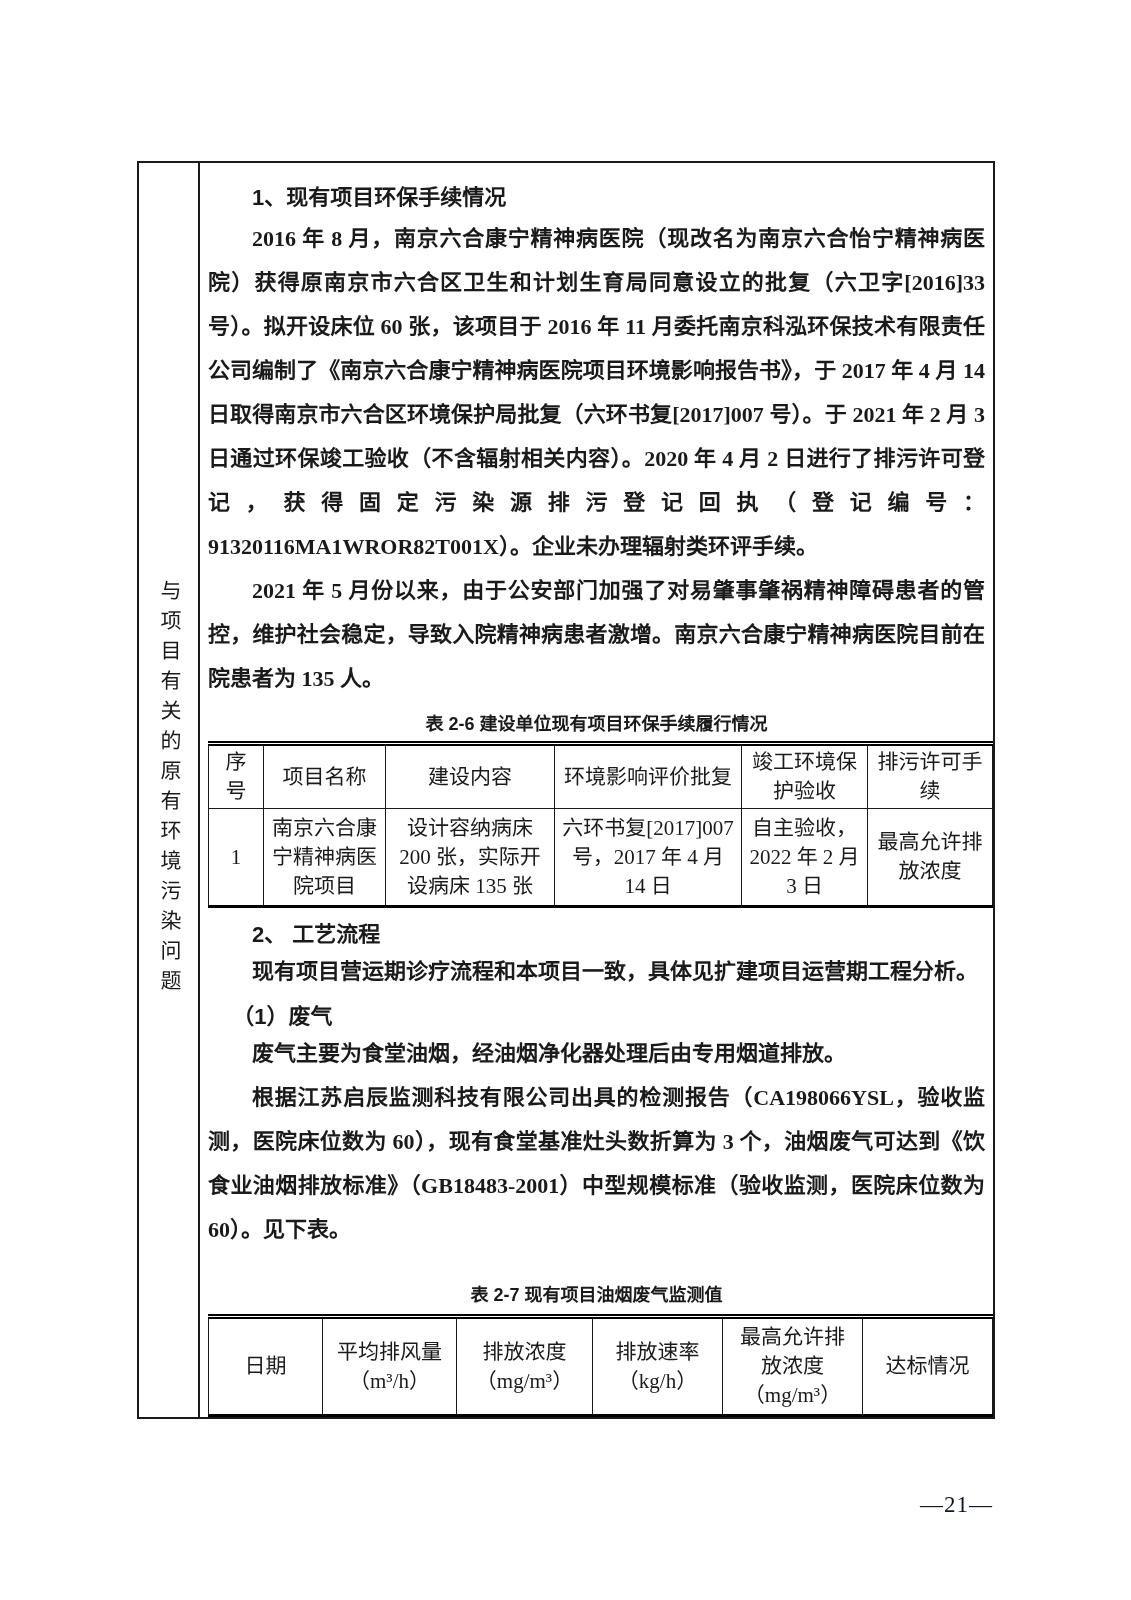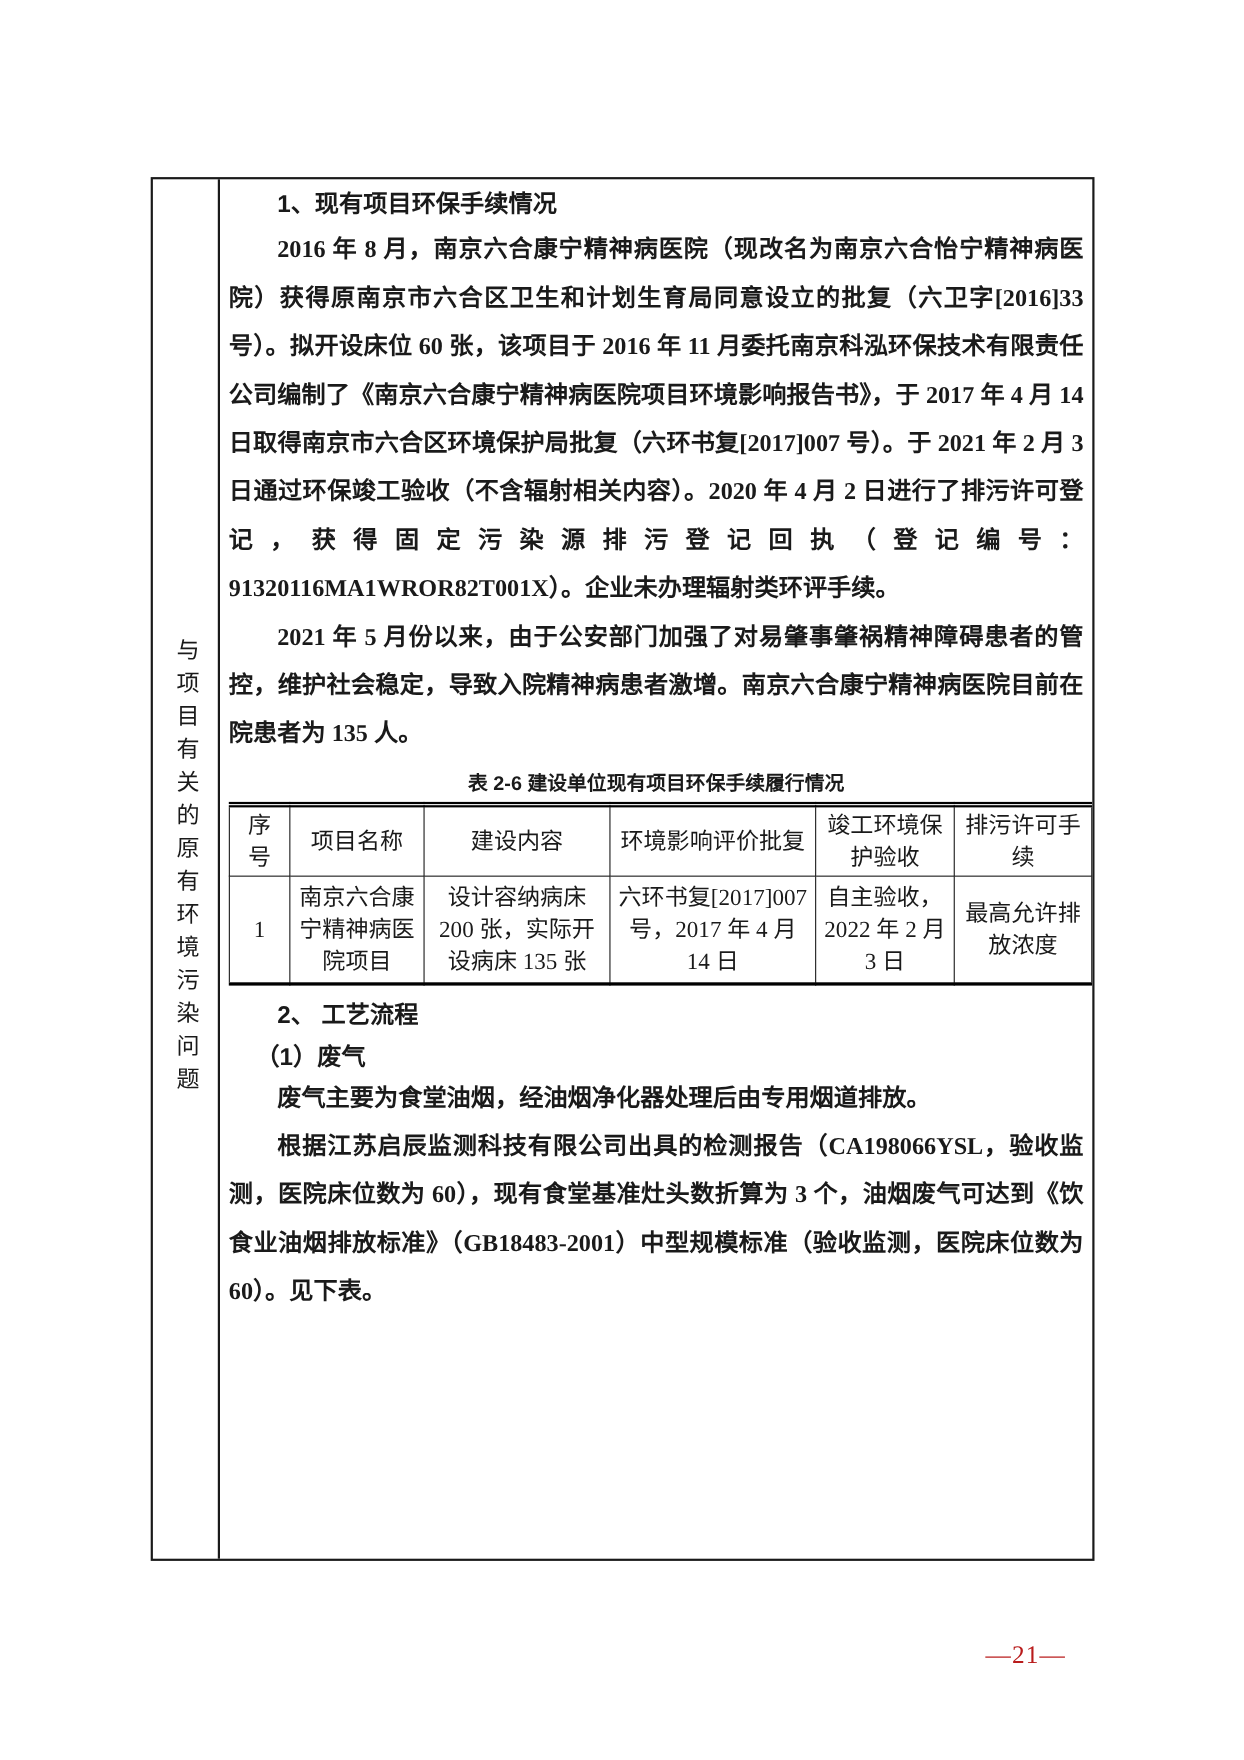--- a/index.html
+++ b/index.html
@@ -12,21 +12,21 @@
   
   .page-table { position:absolute; left:137px; top:161px; width:858px; height:1258px;
                 border:2px solid #1a1a1a; display:flex; }
 
   .side-col { width:61px; flex:none; border-right:2px solid #1a1a1a;
               display:flex; align-items:center; justify-content:center; }
   .vtext { writing-mode:vertical-lr; text-orientation:upright;
            font-size:21px; letter-spacing:9px; line-height:61px; color:#1a1a1a; }
 
   .content { flex:1; position:relative; overflow:hidden;
-             padding:6px 8px 0 8px; font-size:22px; }
+             padding:18px 8px 0 8px; font-size:22px; }
 
   .h { font-family:"Liberation Sans","DejaVu Sans",sans-serif; font-weight:bold;
        font-size:22px; line-height:30px; text-indent:2em; }
   .h-s1 { margin:2px 0 4px 0; }
   .h-s2 { margin-top:12px; }
   .h-s3 { margin-top:6px; }
   .h-sub { margin-top:8px; text-indent:1.1em; }
 
   p.body { line-height:44px; text-align:justify; text-justify:inter-character; }
   p.ind  { text-indent:2em;font-weight:bold; }
@@ -41,22 +41,22 @@
   th, td { border:1.5px solid #1a1a1a; font-weight:normal; text-align:center;
            vertical-align:middle; line-height:29px; padding:2px 7px; }
   .t26 { border-top:5px double #000; border-bottom:3.5px solid #000; }
   .t26 th { height:48px; }
   .t26 td { height:98px; }
   .t27 { border-top:5px double #000; border-bottom:3.5px solid #000; }
   .t27 th { height:99px; }
 
   .t27-wrap { position:absolute; left:8px; right:8px; bottom:0; background:#fff; }
 
-  .pageno { position:absolute; right:162px; top:1492px; font-size:23px;
-            letter-spacing:1px; color:#b91c1c; }
+  .pageno { position:absolute; right:138px; top:1492px; font-size:23px;
+            letter-spacing:1px; color:#0f172a; }
 </style>
 </head>
 <body>
 
 <div class="canvas">
 
   <div class="page-table">
 
     <div class="side-col">
       <div class="vtext">与项目有关的原有环境污染问题</div>
@@ -96,27 +96,51 @@
             <td>设计容纳病床 200 张，实际开设病床 135 张</td>
             <td>六环书复[2017]007 号，2017 年 4 月 14 日</td>
             <td>自主验收，2022 年 2 月 3 日</td>
             <td>最高允许排放浓度</td>
           </tr>
         </tbody>
       </table>
 
       <div class="h h-s2">2、 工艺流程</div>
 
+      <p class="body ind">现有项目营运期诊疗流程和本项目一致，具体见扩建项目运营期工程分析。</p>
 
 
       <div class="h h-sub">（1）废气</div>
 
       <p class="body ind">废气主要为食堂油烟，经油烟净化器处理后由专用烟道排放。</p>
 
       <p class="body ind">根据江苏启辰监测科技有限公司出具的检测报告（CA198066YSL，验收监测，医院床位数为 60），现有食堂基准灶头数折算为 3 个，油烟废气可达到《饮食业油烟排放标准》（GB18483-2001）中型规模标准（验收监测，医院床位数为 60）。见下表。</p>
 
+      <div class="t27-wrap">
+        <div class="tbl-title tt-27">表 2-7 现有项目油烟废气监测值</div>
+        <table class="t27">
+          <colgroup>
+            <col style="width:114px">
+              <col style="width:134px">
+              <col style="width:136px">
+            <col style="width:130px">
+              <col style="width:140px">
+              <col style="width:130px">
+          </colgroup>
+          <tbody>
+            <tr>
+              <th>日期</th>
+              <th>平均排风量（m³/h）</th>
+              <th>排放浓度（mg/m³）</th>
+              <th>排放速率（kg/h）</th>
+              <th>最高允许排放浓度（mg/m³）</th>
+              <th>达标情况</th>
+            </tr>
+          </tbody>
+        </table>
+      </div>
 
     </div>
   </div>
 
   <div class="pageno">—21—</div>
 
 </div>
 
 </body></html>

